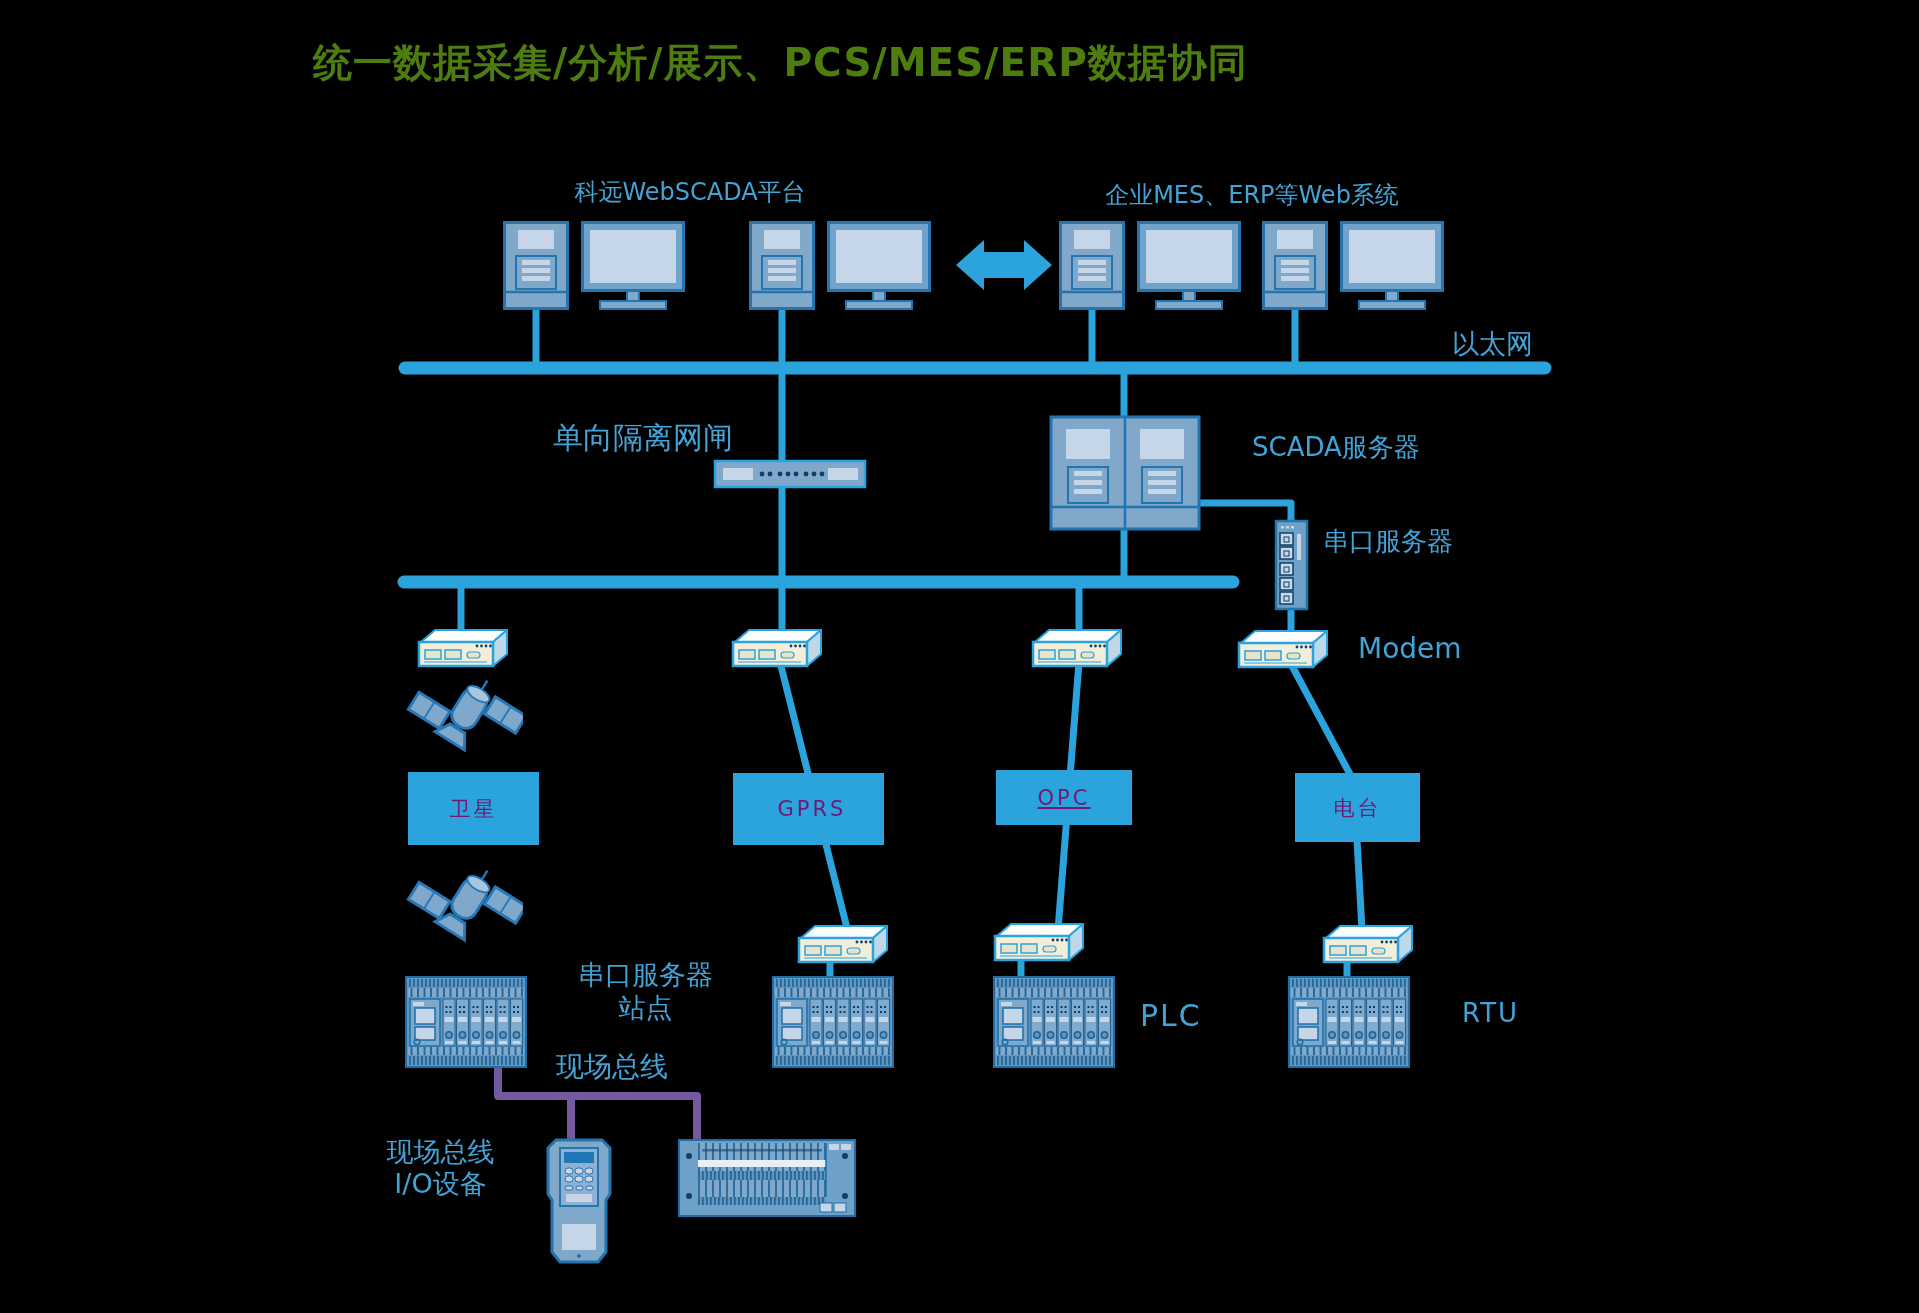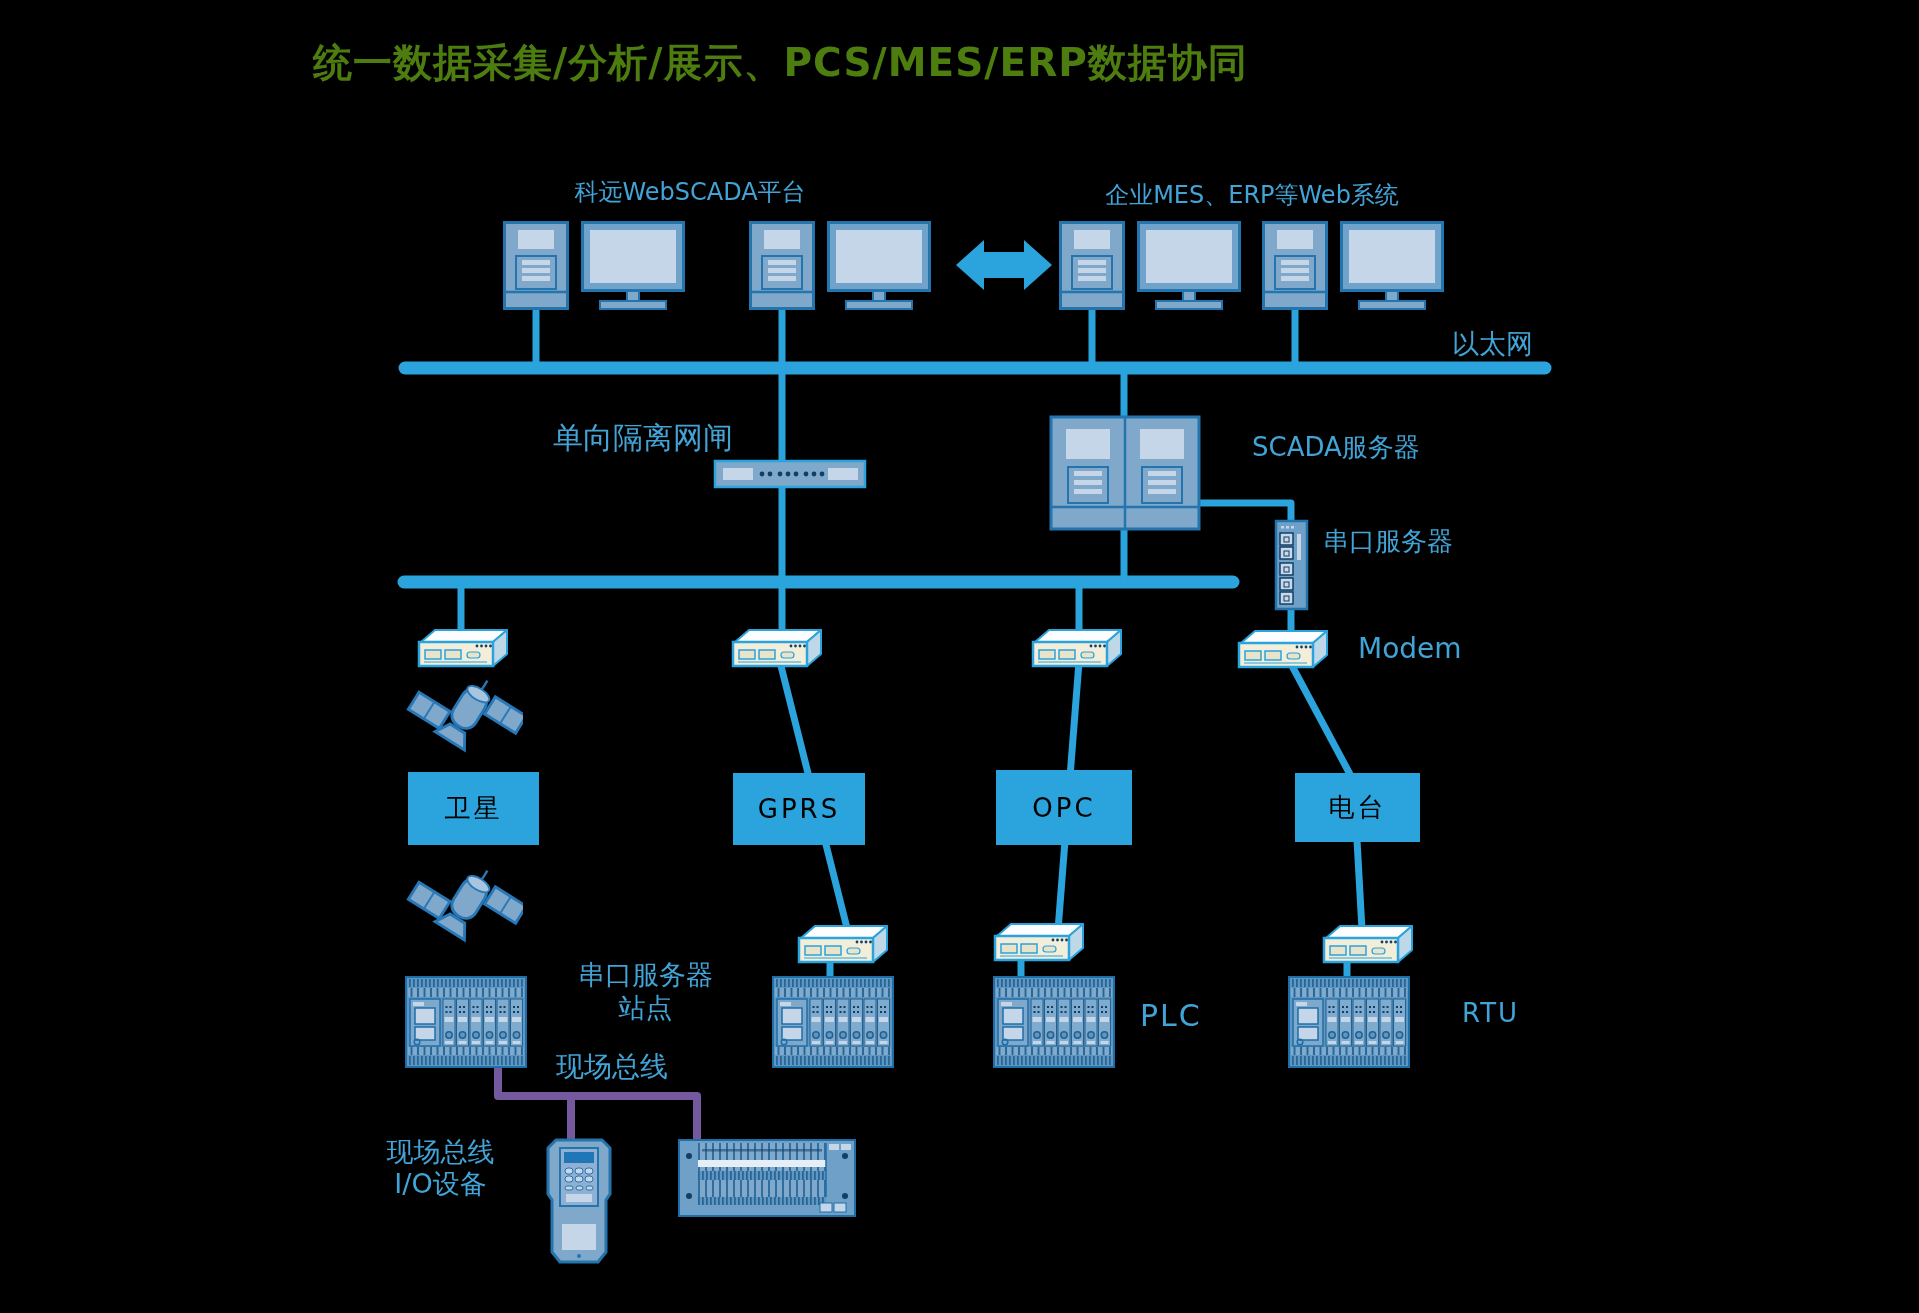--- a/index.html
+++ b/index.html
@@ -3,22 +3,22 @@
 <meta charset="utf-8">
 <style>
   html,body{margin:0;padding:0;background:#000;}
   .canvas{position:relative;width:1919px;height:1313px;background:#000;overflow:hidden;
           font-family:"DejaVu Sans","Liberation Sans",sans-serif;}
   svg.diagram{position:absolute;left:0;top:0;z-index:1;}
   .title{position:absolute;left:313px;top:36px;font-size:39px;font-weight:bold;
          color:#4d7c0f;letter-spacing:1px;z-index:3;white-space:nowrap;}
   .lbl{position:absolute;color:#42A3D6;z-index:3;white-space:nowrap;}
   .lbl.center{text-align:center;white-space:normal;}
-  .chanbox{position:absolute;background:#2BA3DC;color:#000000;display:flex;
-           align-items:center;justify-content:center;font-size:26px;
+  .chanbox{position:absolute;background:#2BA3DC;color:#701a75;display:flex;
+           align-items:center;justify-content:center;font-size:21px;
            letter-spacing:3px;z-index:2;}
 </style>
 </head>
 <body>
 
 <div class="canvas">
 
 <svg class="diagram" width="1919" height="1313" viewBox="0 0 1919 1313">
   <defs>
     <pattern id="tickP" width="4" height="9" patternUnits="userSpaceOnUse">
@@ -249,24 +249,24 @@
 <div class="lbl" style="left:1380px;top:326px;width:153px;font-size:27px;text-align:right;">以太网</div>
 
 <div class="lbl" style="left:553px;top:418px;font-size:30px;">单向隔离网闸</div>
 <div class="lbl" style="left:1252px;top:430px;font-size:26px;">SCADA服务器</div>
 <div class="lbl" style="left:1323px;top:524px;font-size:26px;">串口服务器</div>
 <div class="lbl" style="left:1358px;top:632px;font-size:28px;">Modem</div>
 
 <div class="chanbox" style="left:408px;top:772px;width:131px;height:73px;">
   <span>卫星</span>
 </div>
-<div class="chanbox" style="left:733px;top:773px;width:132px;height:72px;">
+<div class="chanbox" style="left:733px;top:773px;width:144px;height:72px;padding-left:7px;">
   <span>GPRS</span>
 </div>
-<div class="chanbox" style="left:996px;top:770px;width:136px;height:75px;">
+<div class="chanbox" style="left:996px;top:770px;width:136px;height:55px;text-decoration:underline;">
   <span>OPC</span>
 </div>
 <div class="chanbox" style="left:1295px;top:773px;width:125px;height:69px;">
   <span>电台</span>
 </div>
 
 <div class="lbl center" style="left:558px;top:958px;width:175px;font-size:27px;line-height:33px;">
   <div>串口服务器</div>
   <div>站点</div>
 </div>

